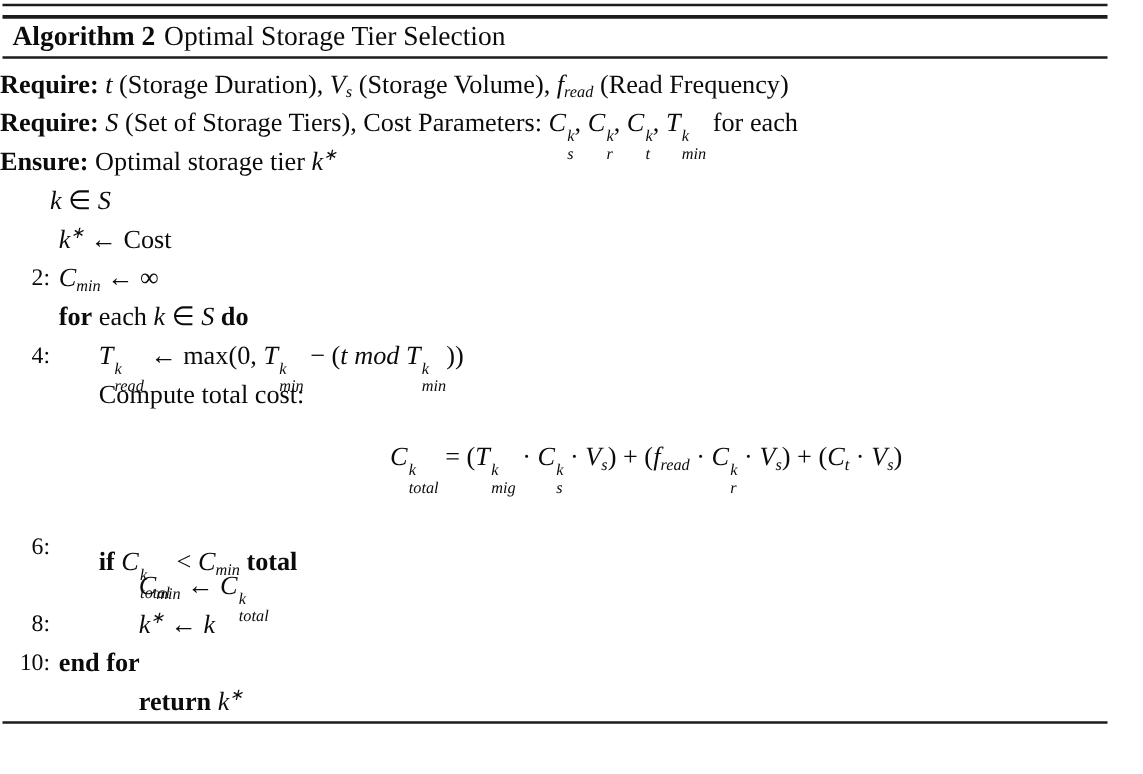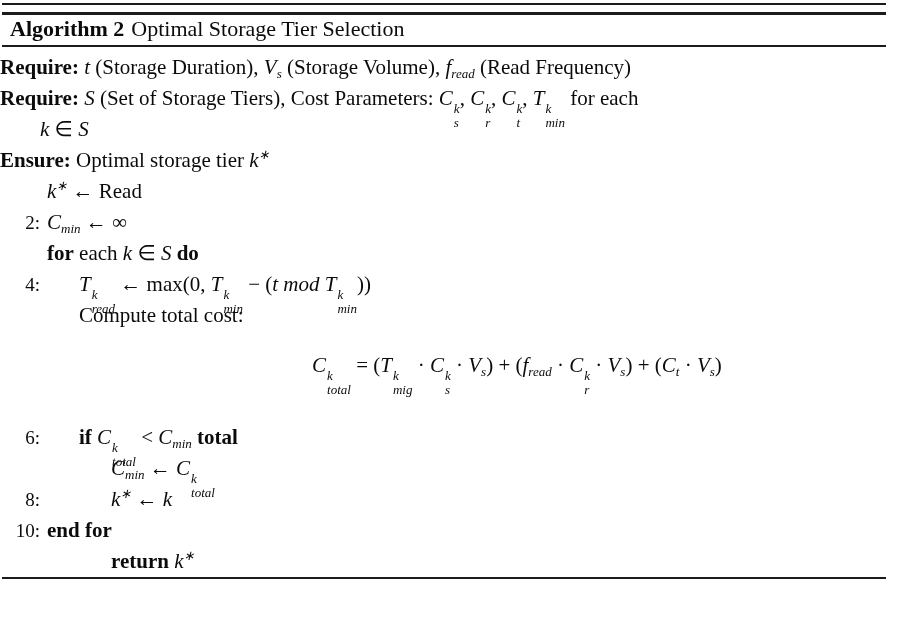--- a/index.html
+++ b/index.html
@@ -61,25 +61,25 @@
           </span></span><span>, </span><span class="i">C<span class="ms">
             <span class="i">k</span>
             <span class="i">r</span>
           </span></span><span>, </span><span class="i">C<span class="ms">
             <span class="i">k</span>
             <span class="i">t</span>
           </span></span><span>, </span><span class="i">T<span class="ms">
             <span class="i">k</span>
             <span>min</span>
           </span></span><span> for each</span></div>
+      <div class="line flush"><span class="b">Ensure: </span><span>Optimal storage tier </span><span class="i">k<sup class="i">∗</sup></span></div>
       <div class="line cont"><span class="i">k</span><span> ∈ </span><span class="i">S</span></div>
-      <div class="line flush"><span class="b">Ensure: </span><span>Optimal storage tier </span><span class="i">k<sup class="i">∗</sup></span></div>
       <div class="line code">
         <span class="num"></span>
-        <span class="stmt" style="margin-left: 7px;"><span class="i">k<sup class="i">∗</sup></span><span> ← Read</span></span>
+        <span class="stmt" style="margin-left: 7px;"><span class="i">k<sup class="i">∗</sup></span><span> ← Cost</span></span>
       </div>
       <div class="line code">
         <span class="num">2:</span>
         <span class="stmt" style="margin-left: 7px;"><span class="i">C<sub>min</sub></span><span> ← ∞</span></span>
       </div>
       <div class="line code">
         <span class="num"></span>
         <span class="stmt" style="margin-left: 7px;"><span class="b">for</span><span> each </span><span class="i">k</span><span> ∈ </span><span class="i">S</span><span> </span><span class="b">do</span></span>
       </div>
       <div class="line code">
@@ -107,21 +107,21 @@
             <span>mig</span>
           </span></span><span> · </span><span class="i">C<span class="ms">
             <span class="i">k</span>
             <span class="i">s</span>
           </span></span><span> · </span><span class="i">V<sub class="i">s</sub></span><span>) + (</span><span class="i">f<sub>read</sub></span><span> · </span><span class="i">C<span class="ms">
             <span class="i">k</span>
             <span class="i">r</span>
           </span></span><span> · </span><span class="i">V<sub class="i">s</sub></span><span>) + (</span><span class="i">C<sub>t</sub></span><span> · </span><span class="i">V<sub class="i">s</sub></span><span>)</span></div>
       <div class="line code">
         <span class="num">6:</span>
-        <span class="stmt" style="margin-left: 39px;"><span class="b">if </span><span class="i">C<span class="ms">
+        <span class="stmt" style="margin-left: 39px; margin-top: 12px;"><span class="b">if </span><span class="i">C<span class="ms">
               <span class="i">k</span>
               <span>total</span>
             </span></span><span> &lt; </span><span class="i">C<sub>min</sub></span><span> </span><span class="b">total</span></span>
       </div>
       <div class="line code">
         <span class="num"></span>
         <span class="stmt" style="margin-left: 71px;"><span class="i">C<sub>min</sub></span><span> ← </span><span class="i">C<span class="ms">
               <span class="i">k</span>
               <span>total</span>
             </span></span></span>

